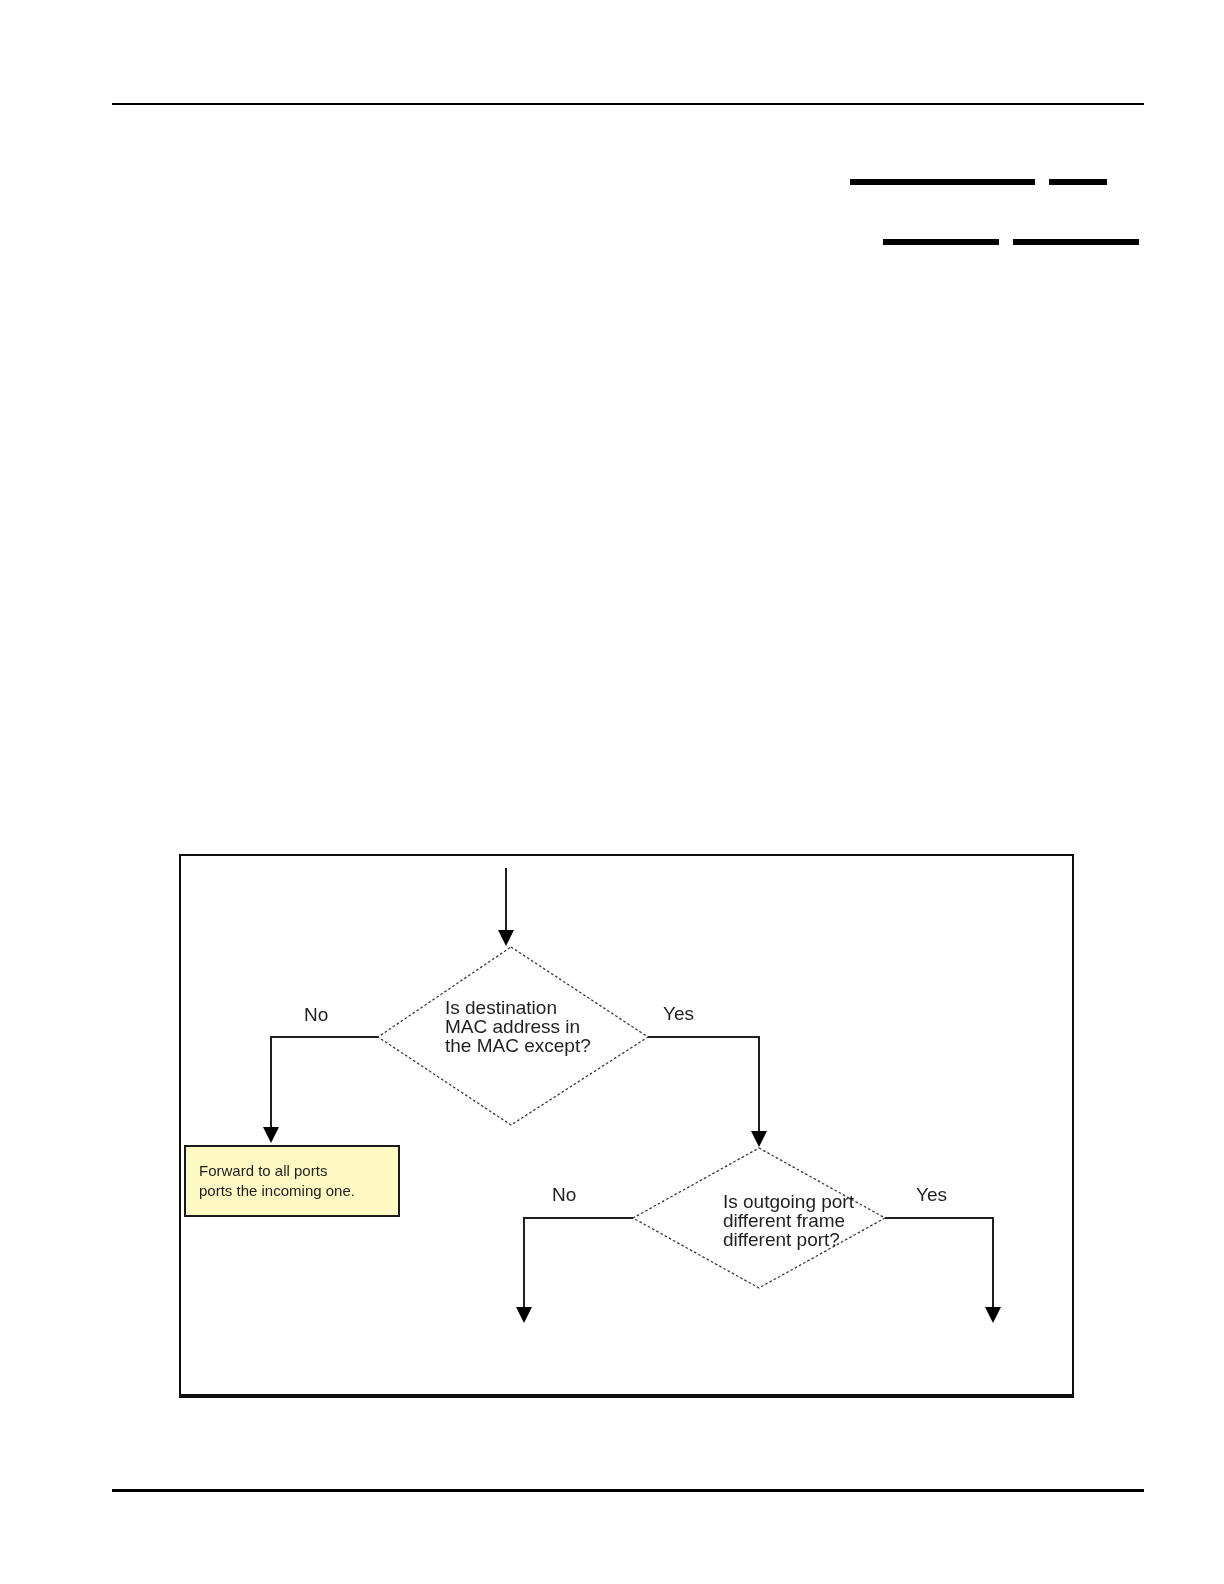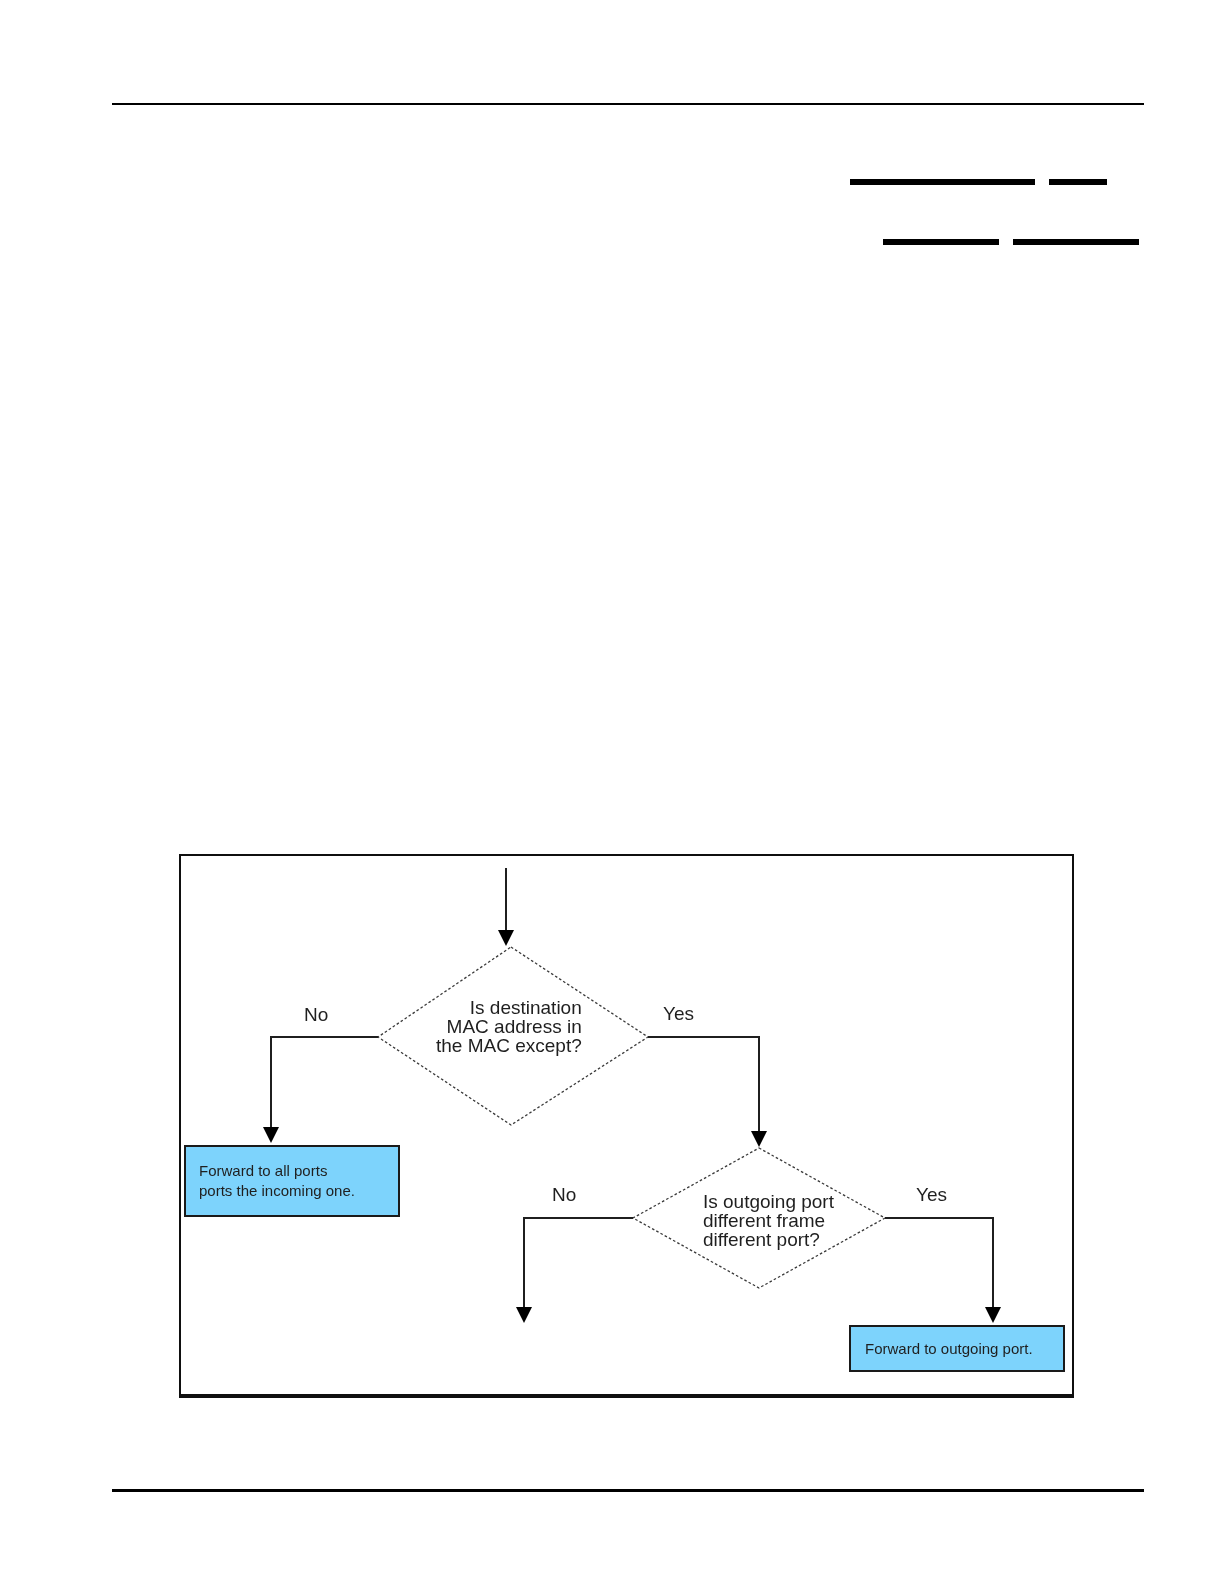--- a/index.html
+++ b/index.html
@@ -64,32 +64,32 @@
   }
   .arrowhead { fill: #000000; stroke: none; }
 
   .fc-text {
     position: absolute;
     font-size: 19px;
     line-height: 19px;
     color: #1f1f1f;
     white-space: nowrap;
   }
-  .d1-text { left: 255px; top: 142px; text-align: right; }
-  .d2-text { left: 522px; top: 336px; }
+  .d1-text { left: 264px; top: 142px; }
+  .d2-text { left: 542px; top: 336px; }
   .lbl-no1  { left: 123px; top: 149px; }
   .lbl-yes1 { left: 482px; top: 148px; }
   .lbl-no2  { left: 371px; top: 329px; }
   .lbl-yes2 { left: 735px; top: 329px; }
 
   .outcome-box {
     position: absolute;
     border: 2px solid #1a1a1a;
     box-sizing: border-box;
-    background: #7dd3fc;
+    background: #fef9c3;
     display: flex;
     flex-direction: column;
     justify-content: center;
     font-size: 15px;
     line-height: 20px;
     color: #1f1f1f;
     white-space: nowrap;
   }
   .box-flood   { left: 3px;   top: 289px; width: 216px; height: 72px; padding-left: 13px; }
   .box-filter  { left: 253px; top: 469px; width: 183px; height: 55px; padding-left: 16px; }
@@ -147,21 +147,18 @@
     <div class="fc-text lbl-yes1">Yes</div>
     <div class="fc-text lbl-no2">No</div>
     <div class="fc-text lbl-yes2">Yes</div>
 
     <div class="outcome-box box-flood">
       <div>Forward to all ports</div>
       <div>ports the incoming one.</div>
     </div>
 
 
-    <div class="outcome-box box-forward">
-      <div>Forward to outgoing port.</div>
-    </div>
 
   </div>
 
   <div class="hrule rule-bottom"></div>
 
 </div>
 
 </body></html>

